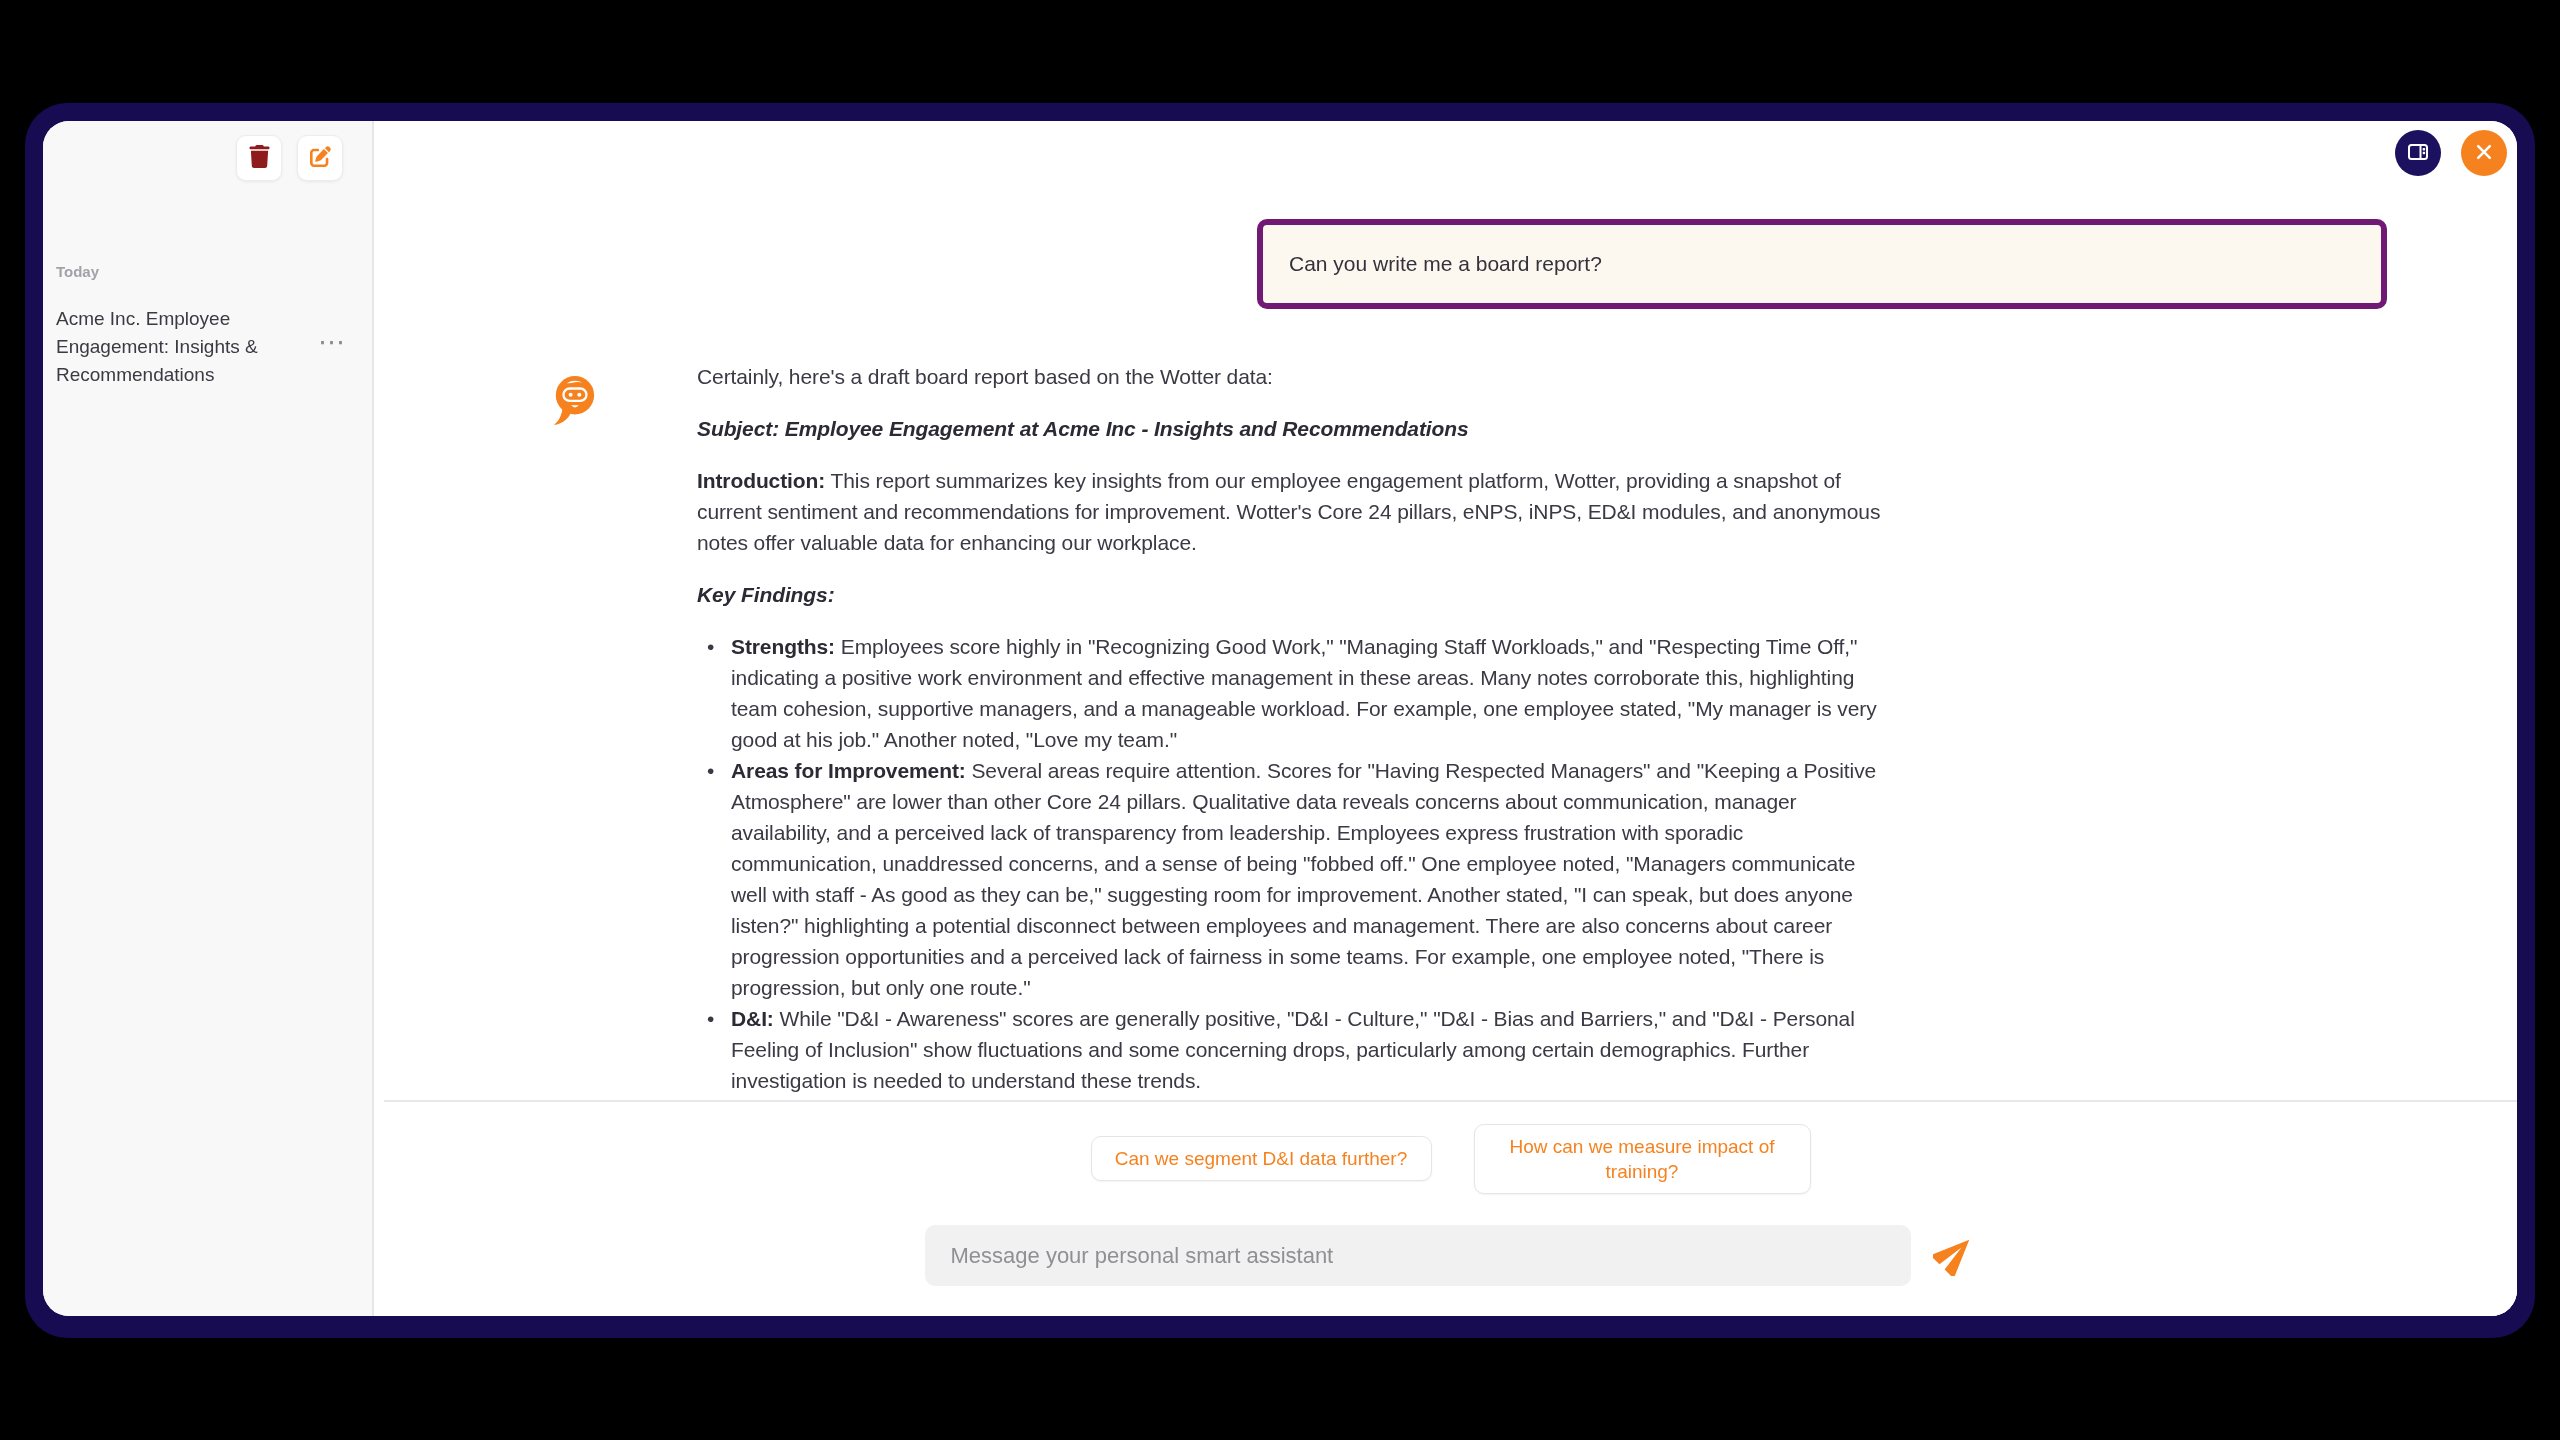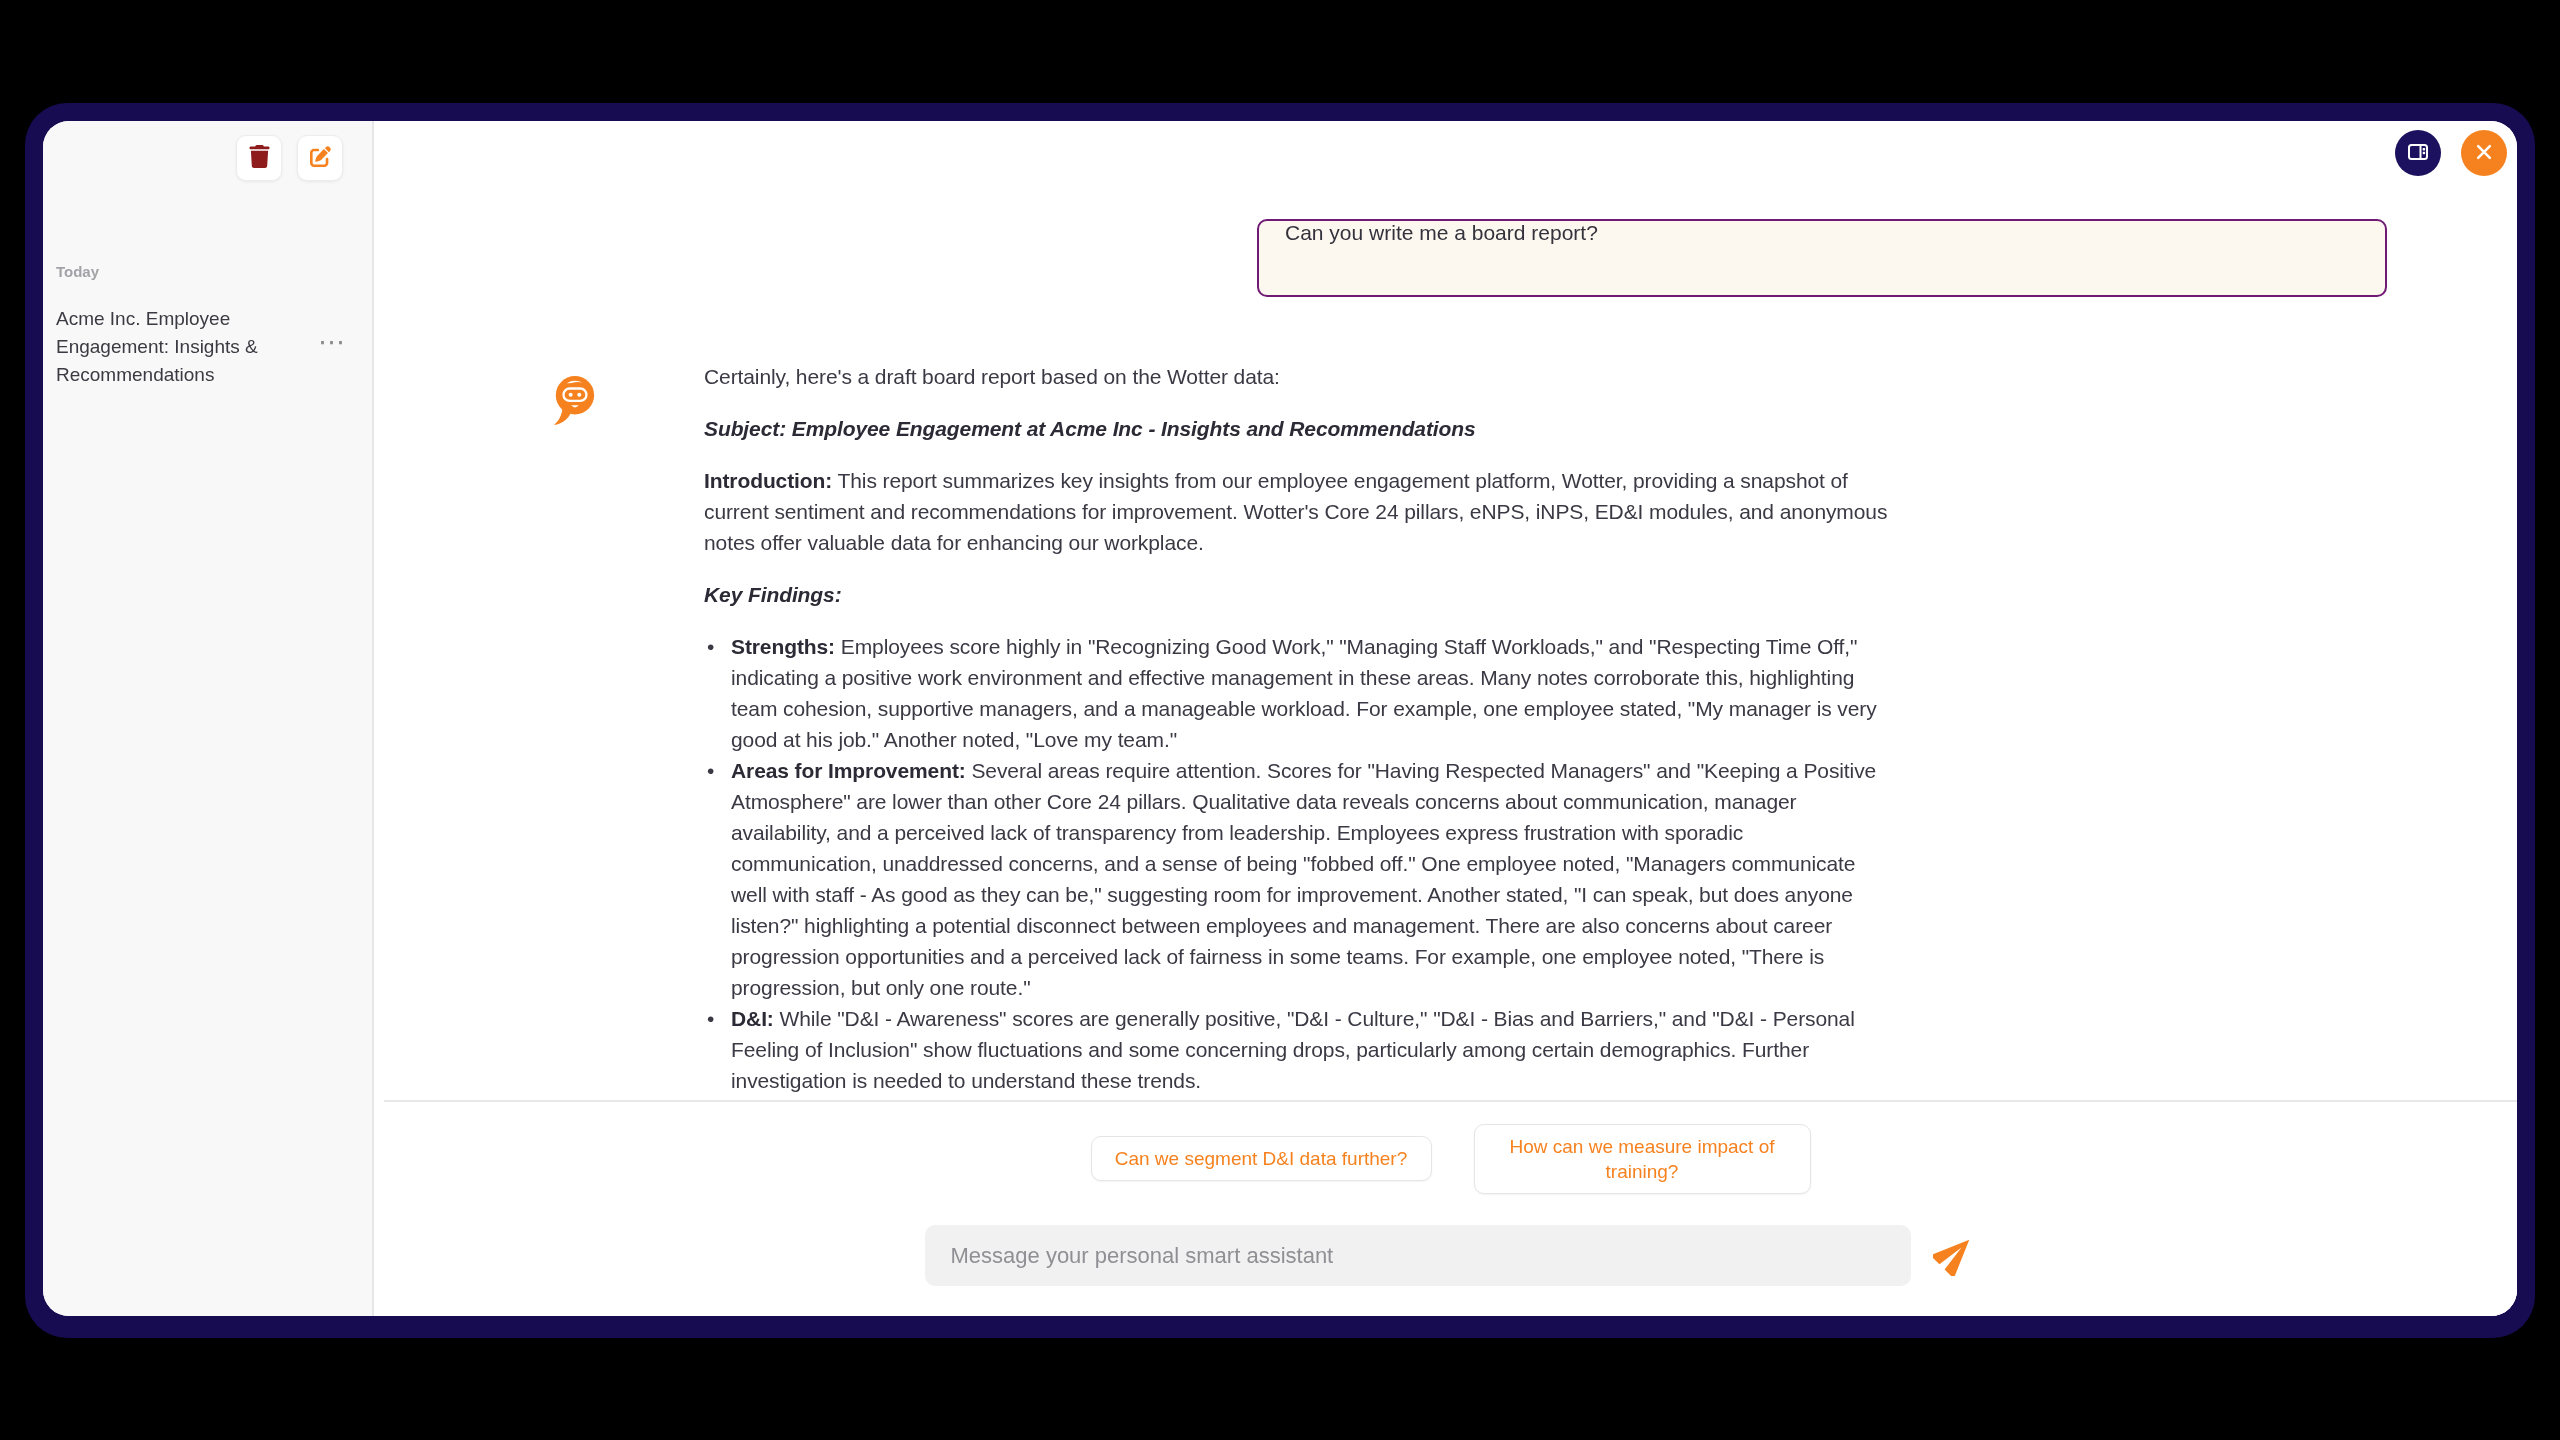--- a/index.html
+++ b/index.html
@@ -26,27 +26,27 @@
 
   
   .chat{position:absolute;left:331px;top:0;right:0;bottom:0;background:#fff;}
   .chat-controls{position:absolute;top:9px;right:10px;display:flex;gap:20px;z-index:5;}
   .circle-btn{width:46px;height:46px;border-radius:50%;border:none;display:flex;align-items:center;
               justify-content:center;cursor:pointer;padding:0;}
   .circle-btn.navy{background:#1b115e;}
   .circle-btn.orange{background:#f6821f;}
 
   .chat-scroll{position:absolute;left:0;top:0;right:0;bottom:216px;overflow:hidden;}
-  .user-bubble{position:absolute;left:883px;top:98px;width:1130px;height:78px;box-sizing:border-box;
-               background:#fdf8ef;border:2px solid #701a75;border-radius:10px;
-               display:flex;align-items:flex-start;padding-left:26px;
+  .user-bubble{position:absolute;left:883px;top:98px;width:1130px;height:90px;box-sizing:border-box;
+               background:#fdf8ef;border:6px solid #701a75;border-radius:10px;
+               display:flex;align-items:center;padding-left:26px;
                font-size:21px;color:#34333d;}
   .avatar{position:absolute;left:177px;top:253px;width:46px;height:52px;}
   .msg-body{position:absolute;left:319px;top:240px;width:1400px;color:#3a3944;}
-  .para{margin:0 0 21px 11px;}
+  .para{margin:0 0 21px 4px;}
   .line{white-space:nowrap;font-size:21px;line-height:31px;letter-spacing:-0.1px;}
   .line strong{font-weight:700;color:#2b2a35;}
   .para.bold .line{font-weight:700;color:#2b2a35;font-style:italic;}
   .para.bullet{margin:0;padding-left:38px;position:relative;}
   .para.bullet::before{content:"\2022";position:absolute;left:14px;top:0;line-height:31px;
                        font-size:21px;color:#3a3944;}
   .para.cutoff{margin:0;}
 
   
   .bottom-panel{position:absolute;left:10px;right:0;bottom:0;height:216px;background:#fff;

